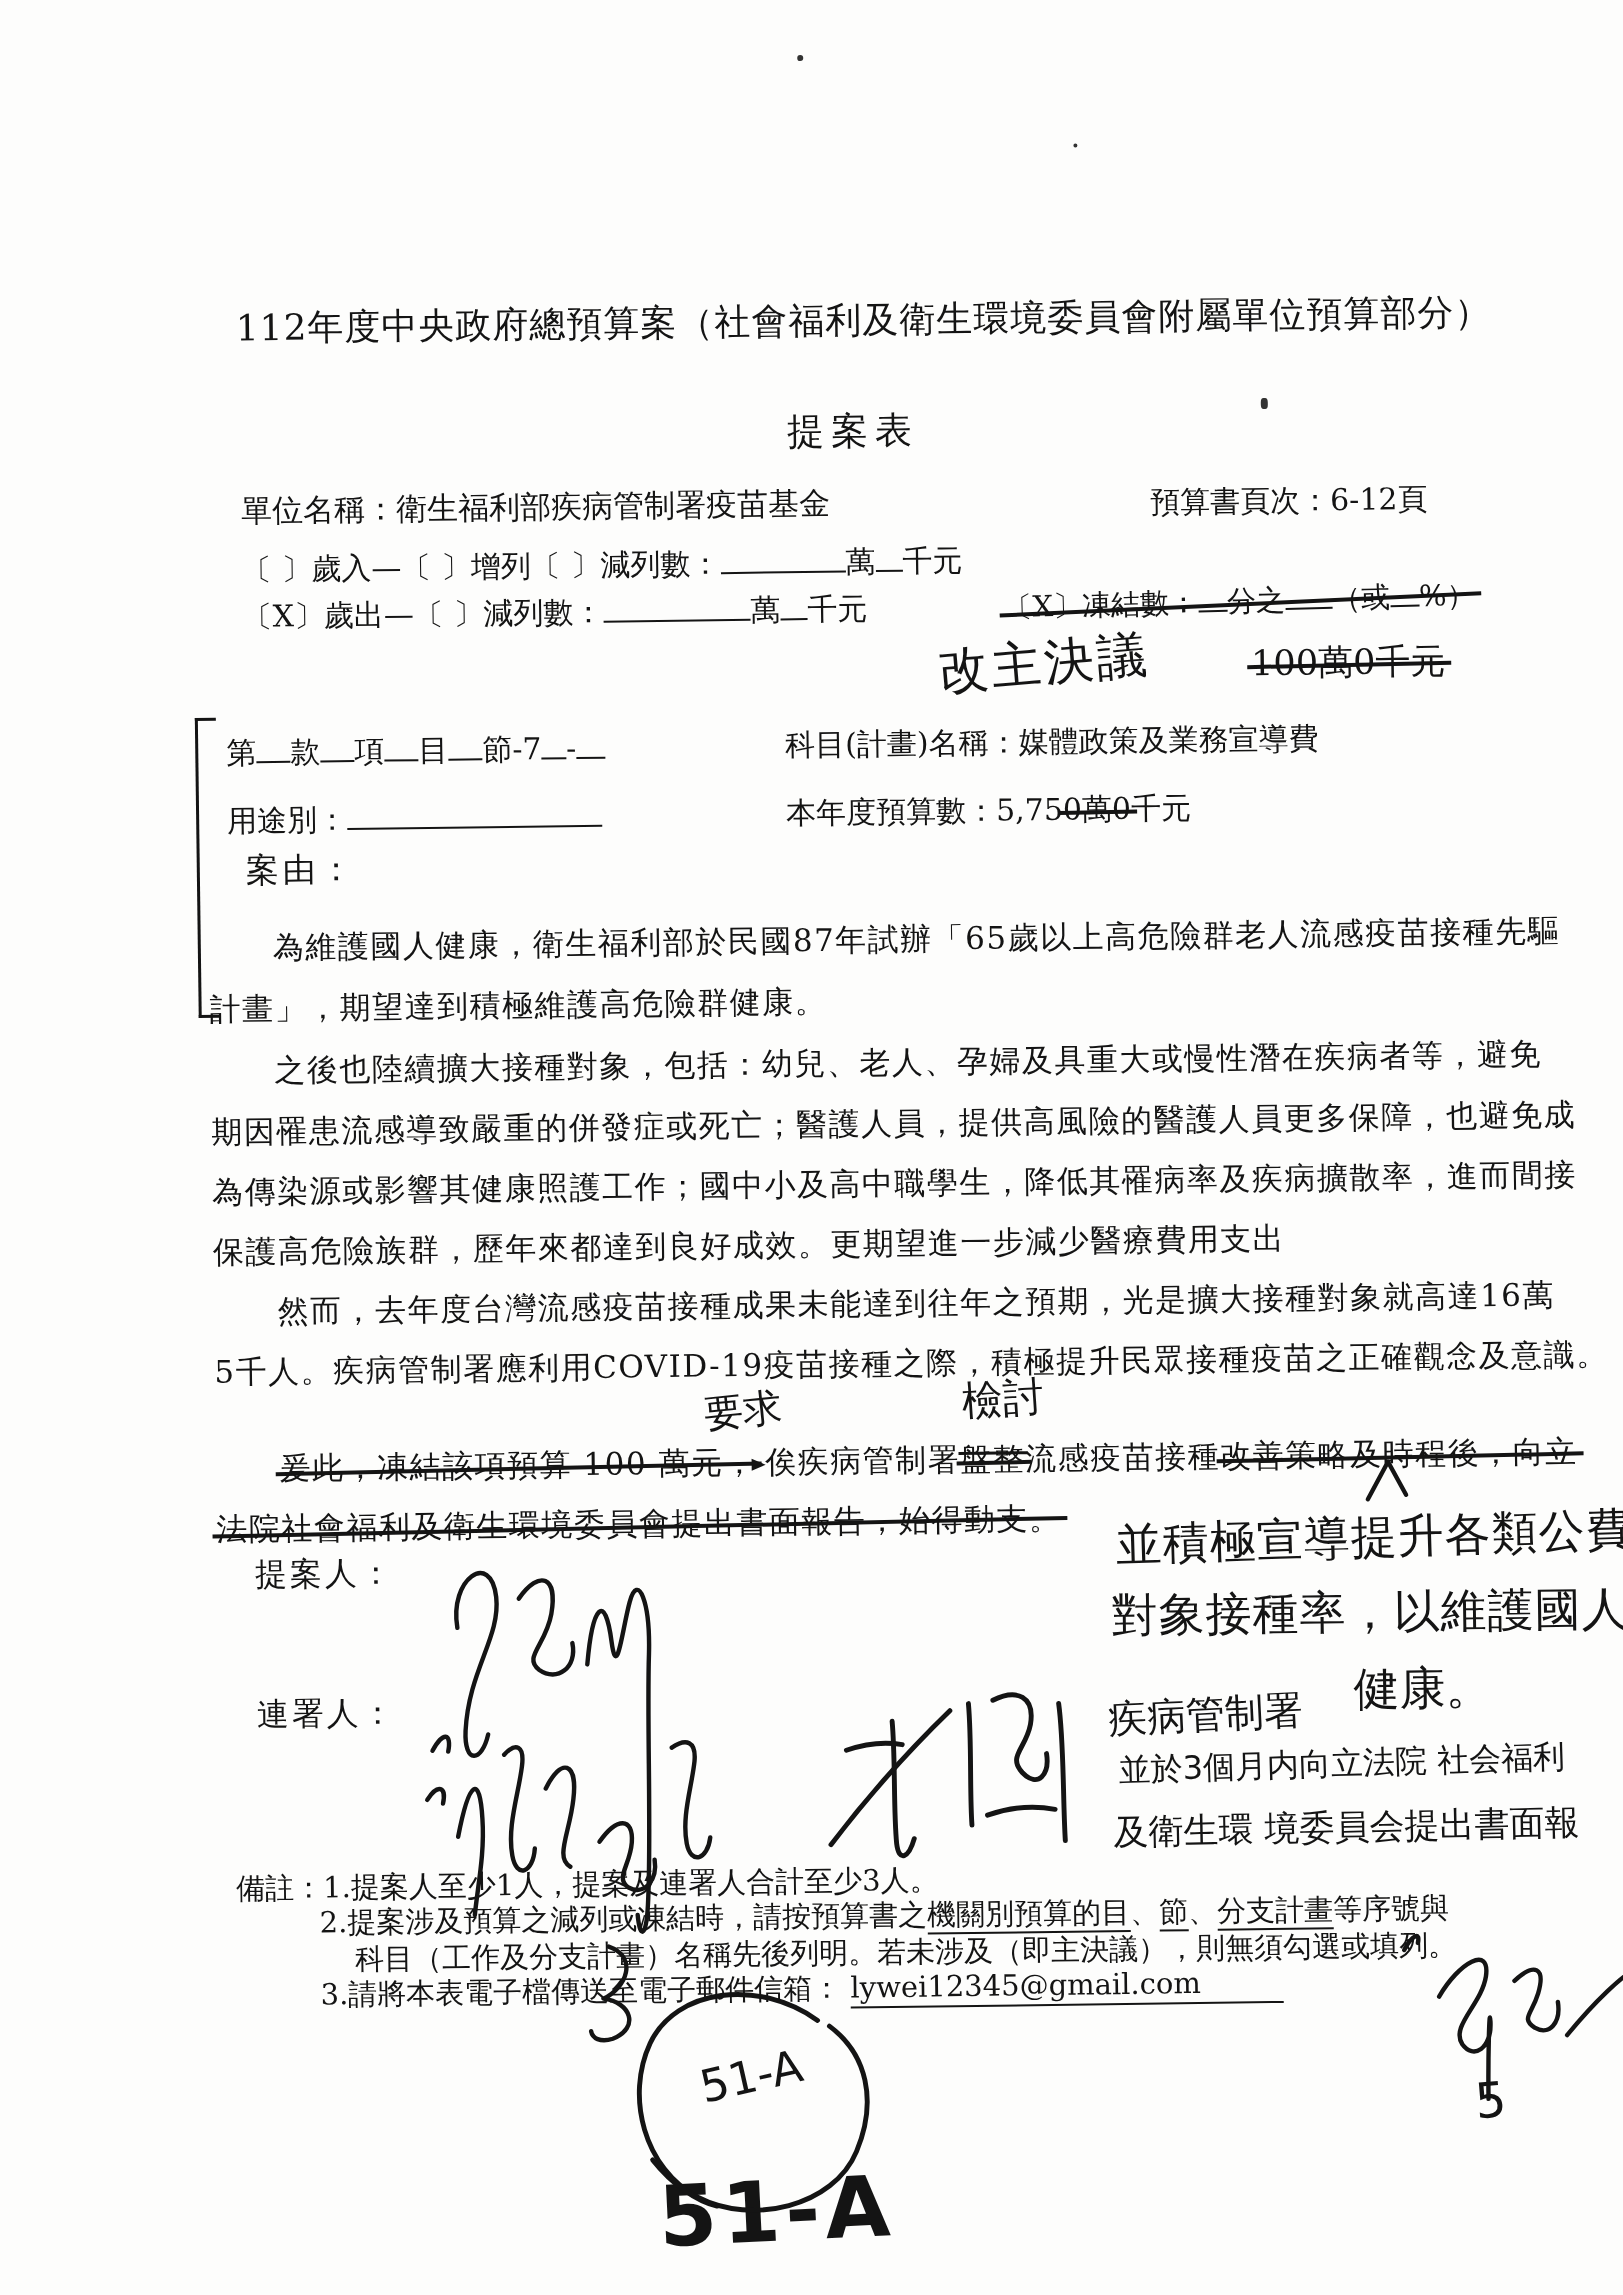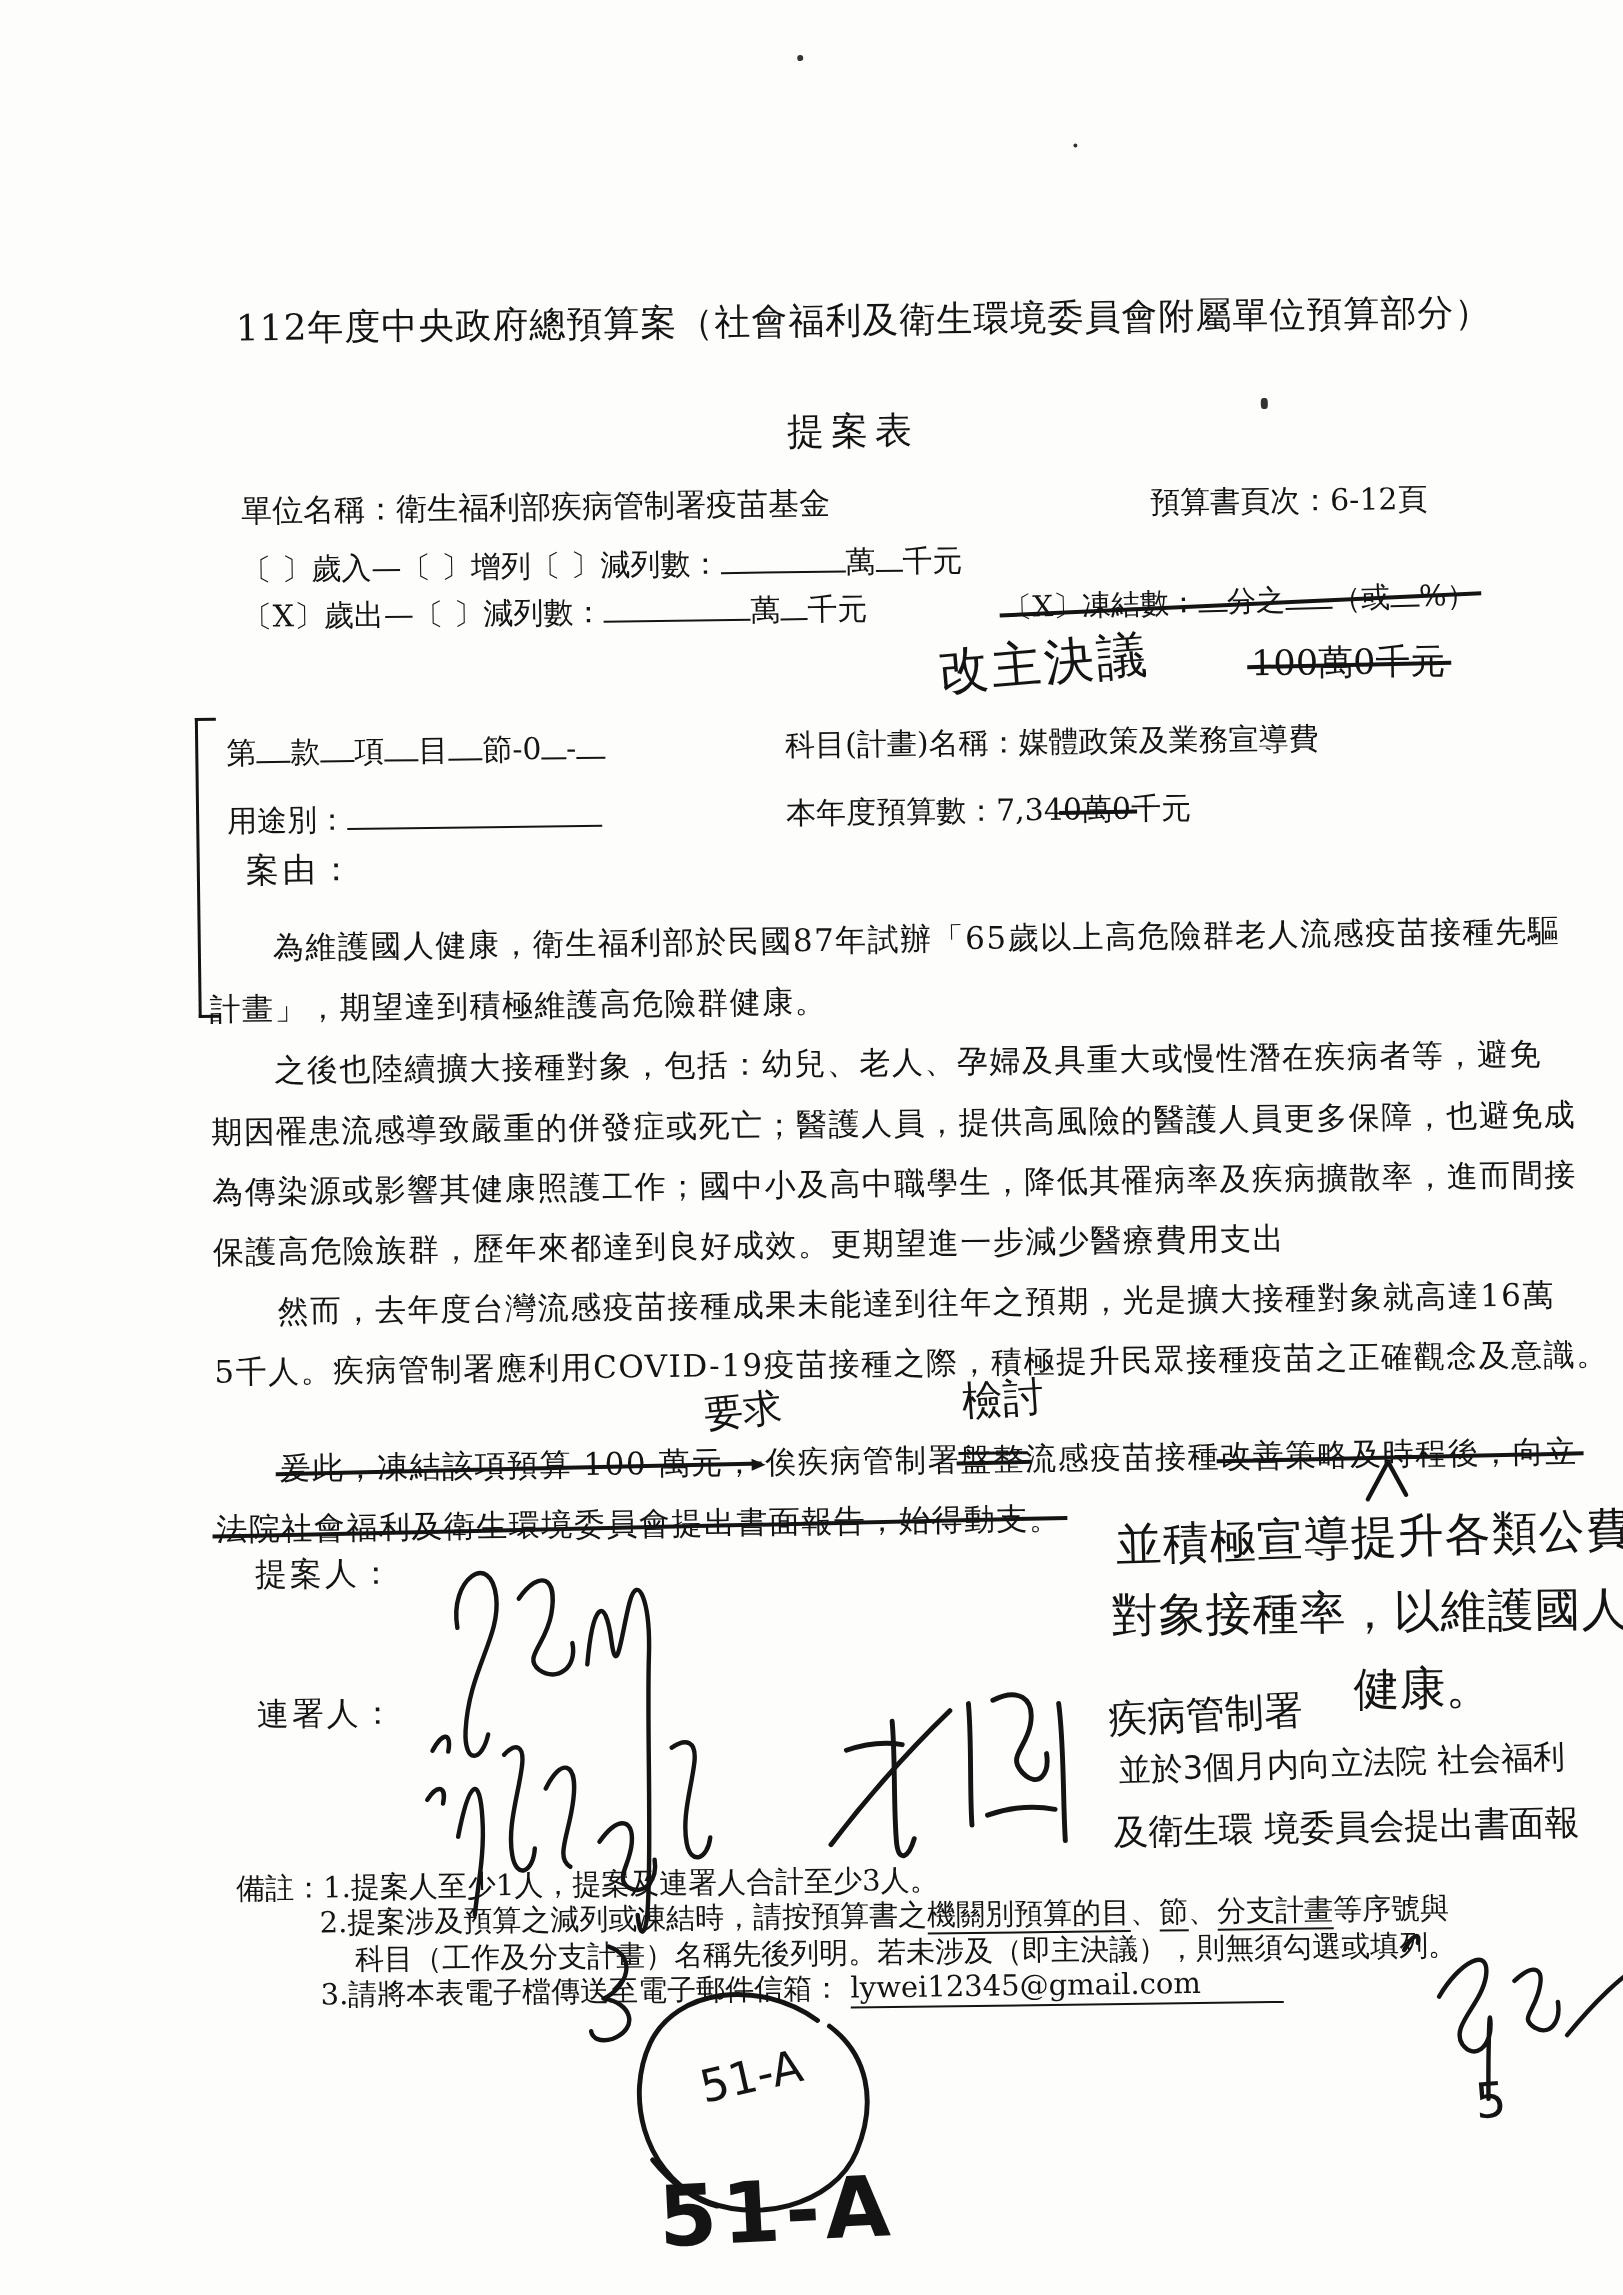--- a/index.html
+++ b/index.html
@@ -50,31 +50,31 @@
   <div class="abs" style="left:1009px;top:587px;font-size:29px;transform:rotate(-0.8deg)">
     <span class="struck tilt"><span>〔X〕凍結數：</span><span class="bl" style="width:29px"></span><span>分之</span><span class="bl" style="width:47px"></span><span>（或</span><span class="bl" style="width:29px"></span><span>%）</span></span>
   </div>
   <div class="abs" style="left:1256px;top:646px;font-size:35px">
     <span class="struck">100萬0千元</span>
   </div>
   <div class="abs hand" style="left:943px;top:633px;font-size:50px;letter-spacing:2.9px;transform:rotate(-4deg)">改主決議</div>
 
   <div class="bigbracket"></div>
   <div class="abs" style="left:230px;top:725px;font-size:30px">
-    <span>第</span><span class="bl" style="width:34px"></span><span>款</span><span class="bl" style="width:34px"></span><span>項</span><span class="bl" style="width:34px"></span><span>目</span><span class="bl" style="width:34px"></span><span>節-0</span><span class="bl" style="width:24.5px"></span><span>-</span><span class="bl" style="width:29px"></span>
+    <span>第</span><span class="bl" style="width:34px"></span><span>款</span><span class="bl" style="width:34px"></span><span>項</span><span class="bl" style="width:34px"></span><span>目</span><span class="bl" style="width:34px"></span><span>節-7</span><span class="bl" style="width:24.5px"></span><span>-</span><span class="bl" style="width:29px"></span>
   </div>
   <div class="abs" style="left:789px;top:725px;font-size:30px">
     <span>科目(計畫)名稱：</span><span>媒體政策及業務宣導費</span>
   </div>
 
   <div class="abs" style="left:230px;top:793px;font-size:30px">
     <span>用途別：</span><span class="bl" style="width:255px"></span>
   </div>
   <div class="abs" style="left:789px;top:793px;font-size:30px">
-    <span>本年度預算數：</span><span>7,34</span><span class="struck">0萬0</span><span>千元</span>
+    <span>本年度預算數：</span><span>5,75</span><span class="struck">0萬0</span><span>千元</span>
   </div>
 
   <div class="abs" style="left:248px;top:841px;font-size:33px;letter-spacing:3.9px">案由：</div>
   <div class="abs" style="left:210px;top:920px;font-size:31px;letter-spacing:1.5px;padding-left:64px">為維護國人健康，衛生福利部於民國87年試辦「65歲以上高危險群老人流感疫苗接種先驅</div>
   <div class="abs" style="left:210px;top:981px;font-size:31px;letter-spacing:1.5px">計畫」，期望達到積極維護高危險群健康。</div>
   <div class="abs" style="left:210px;top:1043px;font-size:31px;letter-spacing:1.5px;padding-left:64px">之後也陸續擴大接種對象，包括：幼兒、老人、孕婦及具重大或慢性潛在疾病者等，避免</div>
   <div class="abs" style="left:210px;top:1104px;font-size:31px;letter-spacing:1.5px">期因罹患流感導致嚴重的併發症或死亡；醫護人員，提供高風險的醫護人員更多保障，也避免成</div>
   <div class="abs" style="left:210px;top:1164px;font-size:31px;letter-spacing:1.5px">為傳染源或影響其健康照護工作；國中小及高中職學生，降低其罹病率及疾病擴散率，進而間接</div>
   <div class="abs" style="left:210px;top:1224px;font-size:31px;letter-spacing:1.5px">保護高危險族群，歷年來都達到良好成效。更期望進一步減少醫療費用支出</div>
   <div class="abs" style="left:210px;top:1284px;font-size:31px;letter-spacing:1.5px;padding-left:64px">然而，去年度台灣流感疫苗接種成果未能達到往年之預期，光是擴大接種對象就高達16萬</div>

